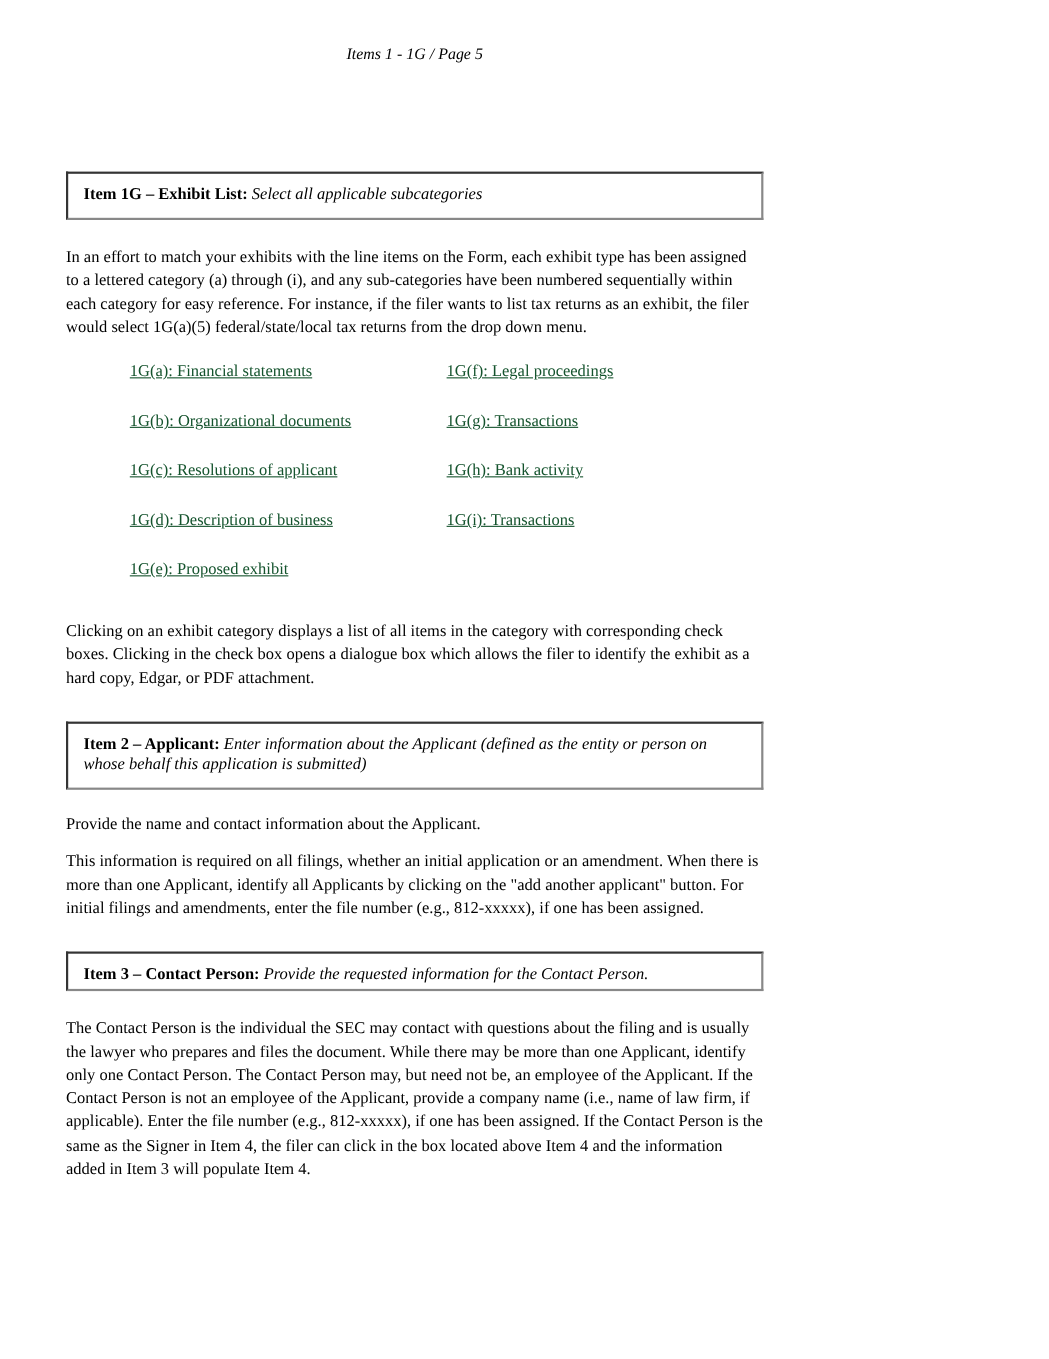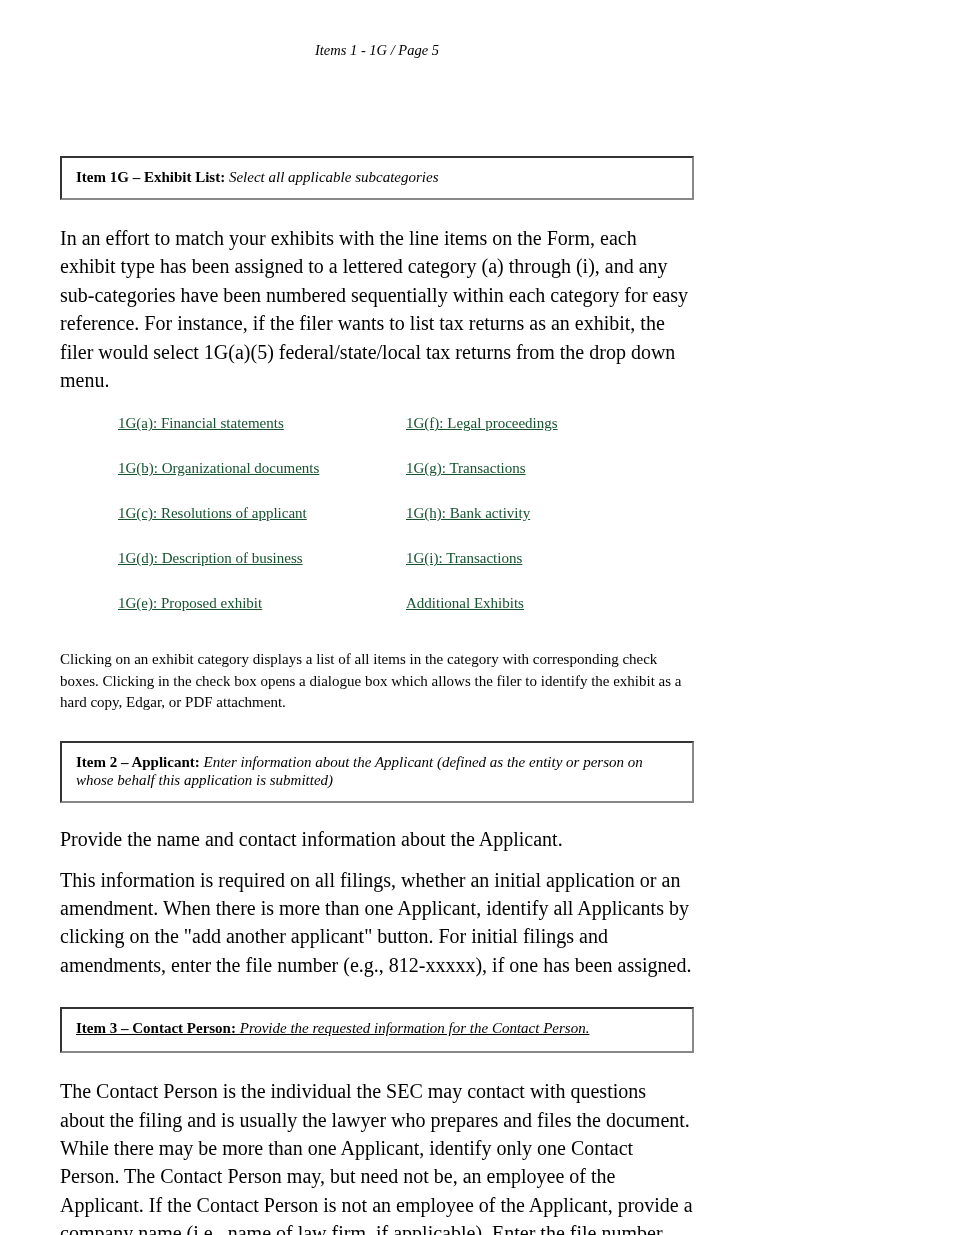--- a/index.html
+++ b/index.html
@@ -34,21 +34,21 @@
     font-weight: bold;
     font-size: 15px;
     margin: 0;
     display: inline;
   }
   .section-subtext {
     font-style: italic;
     font-size: 15px;
   }
   .body-text {
-    font-size: 20px;
+    font-size: 15px;
     line-height: 1.42;
     margin-top: 24px;
   }
   .links-block {
     margin-top: 20px;
     display: flex;
   }
   .links-col {
     width: 290px;
   }
@@ -89,32 +89,31 @@
       <div class="link-row"><span class="link">1G(b): Organizational documents</span></div>
       <div class="link-row"><span class="link">1G(c): Resolutions of applicant</span></div>
       <div class="link-row"><span class="link">1G(d): Description of business</span></div>
       <div class="link-row"><span class="link">1G(e): Proposed exhibit</span></div>
     </div>
     <div class="links-col">
       <div class="link-row"><span class="link">1G(f): Legal proceedings</span></div>
       <div class="link-row"><span class="link">1G(g): Transactions</span></div>
       <div class="link-row"><span class="link">1G(h): Bank activity</span></div>
       <div class="link-row"><span class="link">1G(i): Transactions</span></div>
-      <div class="link-row"><span class="link">Additional Exhibits</span></div>
     </div>
   </div>
 
   <div class="hint">Clicking on an exhibit category displays a list of all items in the category with corresponding check boxes. Clicking in the check box opens a dialogue box which allows the filer to identify the exhibit as a hard copy, Edgar, or PDF attachment.</div>
 
   <div class="section-box" style="margin-top:28px;">
     <span class="section-heading">Item 2 – Applicant:</span><span class="section-subtext"> Enter information about the Applicant (defined as the entity or person on whose behalf this application is submitted)</span>
   </div>
 
   <div class="body-text" style="margin-top:22px;">Provide the name and contact information about the Applicant.</div>
 
   <div class="body-text" style="margin-top:12px;">This information is required on all filings, whether an initial application or an amendment. When there is more than one Applicant, identify all Applicants by clicking on the "add another applicant" button. For initial filings and amendments, enter the file number (e.g., 812-xxxxx), if one has been assigned.</div>
 
-  <div class="section-box" style="margin-top:28px; padding-bottom:14px;text-decoration:underline;">
+  <div class="section-box" style="margin-top:28px; padding-bottom:4px;">
     <span class="section-heading">Item 3 – Contact Person:</span><span class="section-subtext"> Provide the requested information for the Contact Person.</span>
   </div>
 
   <div class="body-text" style="margin-top:24px;">The Contact Person is the individual the SEC may contact with questions about the filing and is usually the lawyer who prepares and files the document. While there may be more than one Applicant, identify only one Contact Person. The Contact Person may, but need not be, an employee of the Applicant. If the Contact Person is not an employee of the Applicant, provide a company name (i.e., name of law firm, if applicable). Enter the file number (e.g., 812-xxxxx), if one has been assigned. If the Contact Person is the same as the Signer in Item 4, the filer can click in the box located above Item 4 and the information added in Item 3 will populate Item 4.</div>
 </div>
 
 </body></html>

